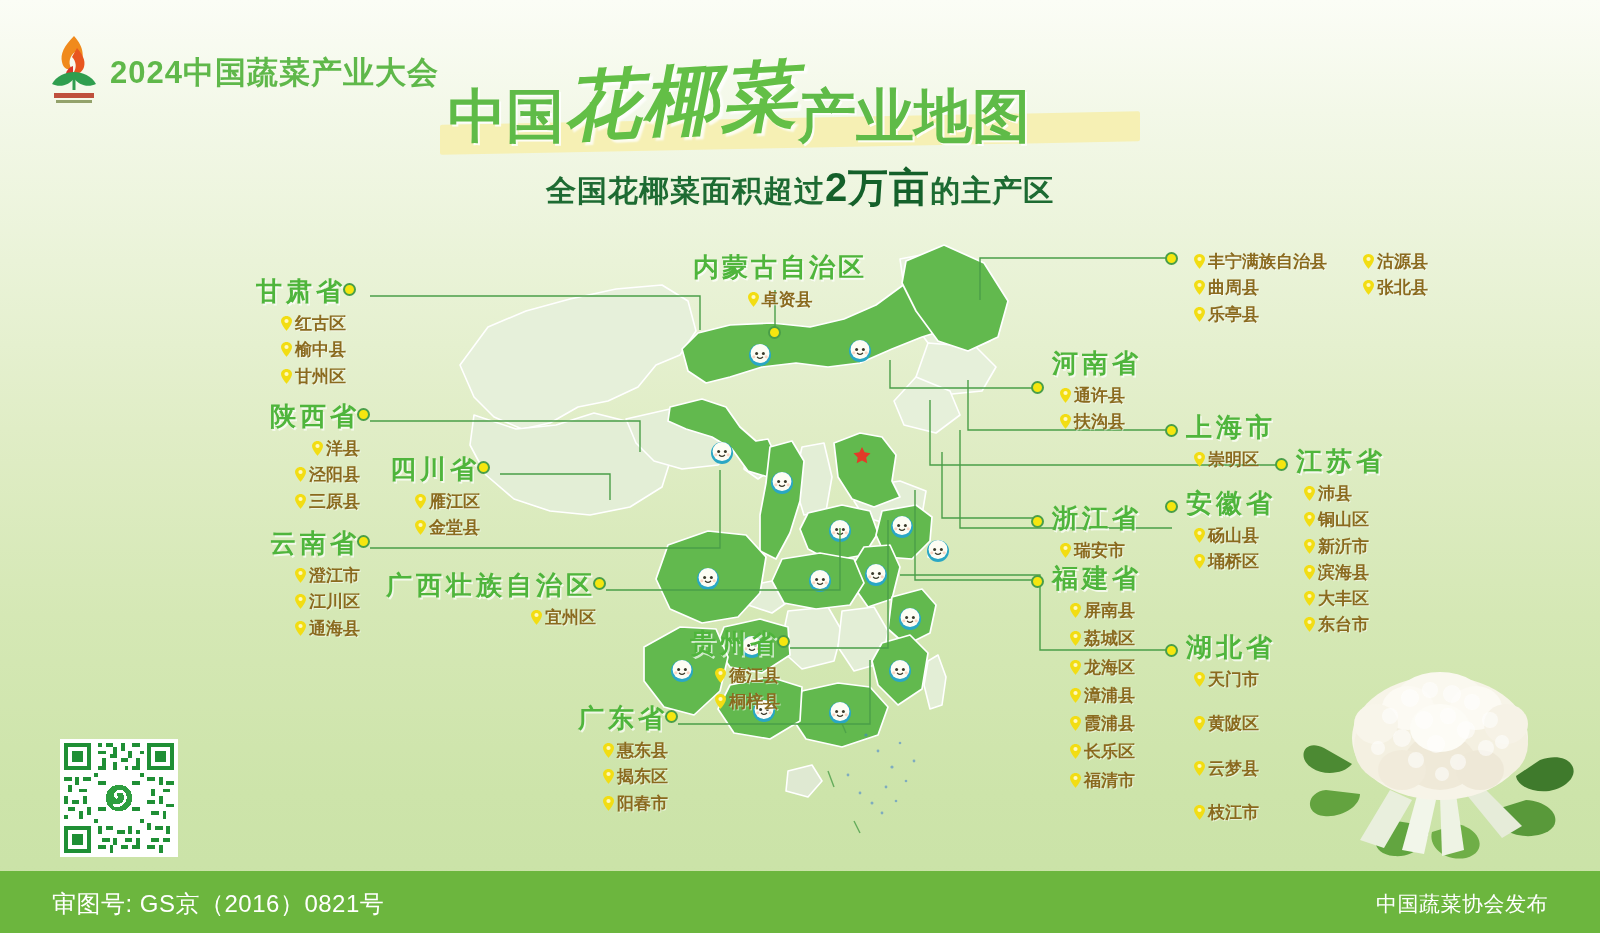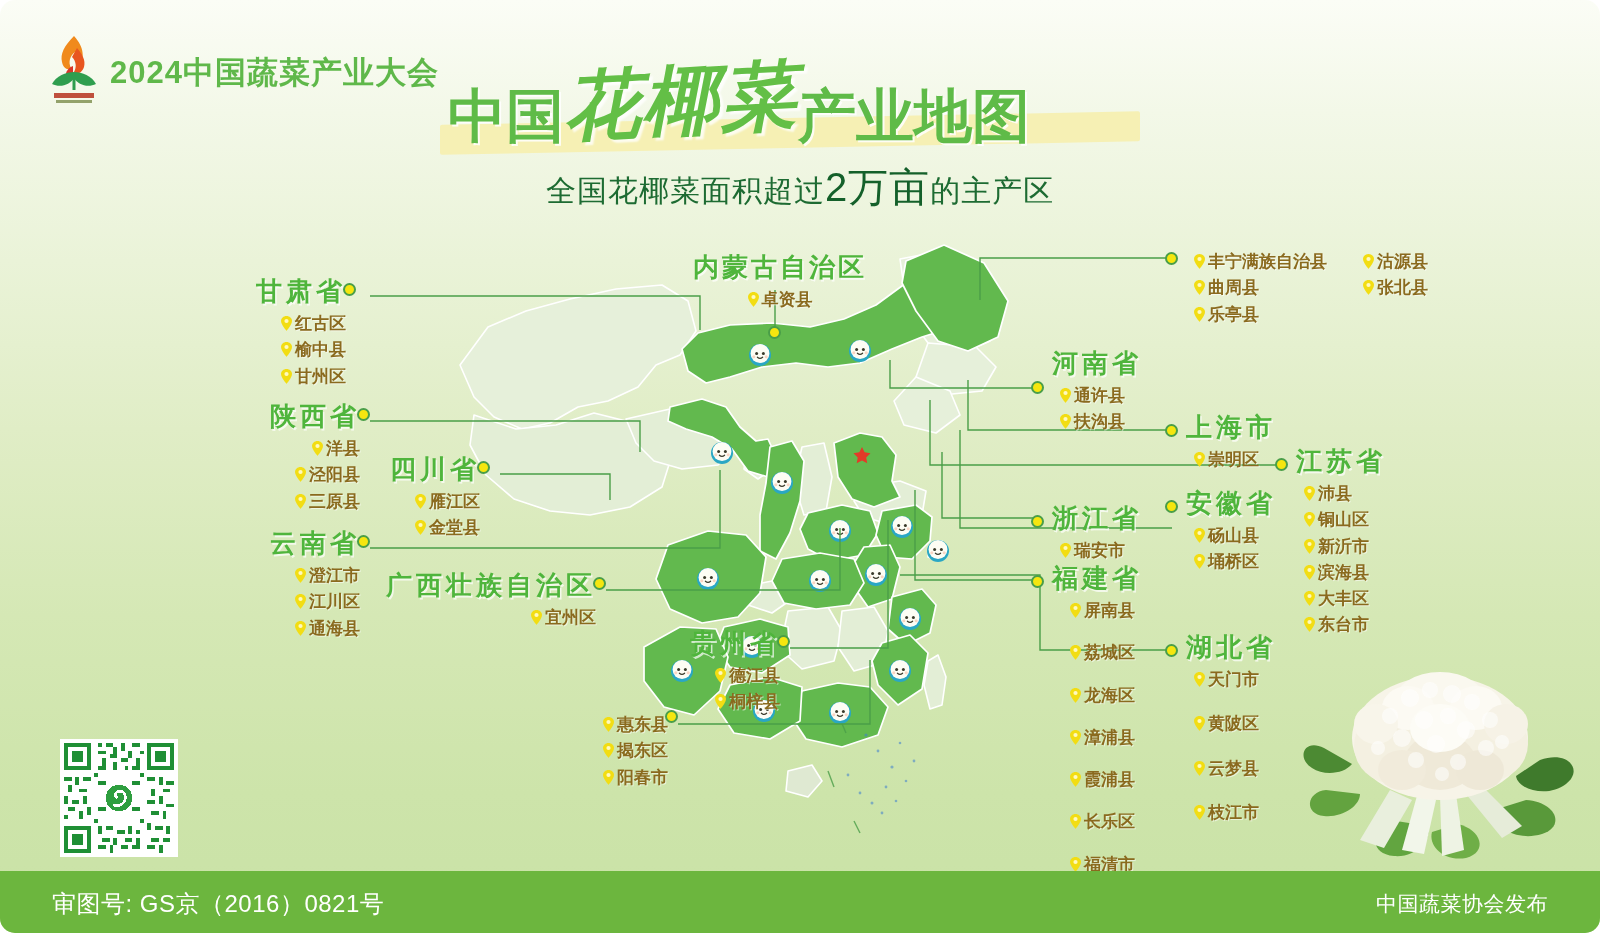--- a/index.html
+++ b/index.html
@@ -1,37 +1,37 @@
 <!DOCTYPE html>
 <html><head>
 <meta charset="utf-8">
 <style>
   html,body{margin:0;padding:0;}
   body{width:1600px;height:933px;overflow:hidden;
        font-family:"Liberation Sans","DejaVu Sans",sans-serif;}
   #stage{position:relative;width:1600px;height:933px;
          background:linear-gradient(to bottom,#fbfdf6 0%,#f3f8e8 12%,#eaf3d8 28%,#e0edc6 46%,#d5e8b5 66%,#cde4aa 85%,#c9e2a6 100%);
-         overflow:hidden;border-radius:15px;}
+         overflow:hidden;}
 
   
   #logo{position:absolute;left:44px;top:32px;width:60px;height:76px;}
   #confTitle{position:absolute;left:110px;top:52px;font-size:31px;font-weight:bold;
              color:#5fb84a;letter-spacing:1px;white-space:nowrap;}
 
   #titleHighlight{position:absolute;left:440px;top:118px;width:700px;height:30px;
                   background:#f6f0b4;transform:skewY(-1.1deg);border-radius:2px;}
   #mainTitle{position:absolute;left:448px;top:55px;width:720px;height:90px;
              display:flex;align-items:flex-end;}
   .tw{font-size:58px;font-weight:bold;color:#5fbb48;line-height:1;
       text-shadow:2px 2px 0 rgba(255,255,255,.85);font-stretch:condensed;}
   .tw.script{font-size:76px;font-family:"DejaVu Serif",serif;font-style:italic;
              color:#63bf46;transform:rotate(-3deg) translateY(-6px);
              text-shadow:3px 3px 2px rgba(255,255,255,.8);letter-spacing:2px;}
   #subTitle{position:absolute;left:0;top:160px;width:1600px;text-align:center;
-            font-size:30px;font-weight:normal;color:#1d6b32;letter-spacing:1px;}
+            font-size:30px;font-weight:bold;color:#1d6b32;letter-spacing:1px;}
   #subTitle .big{font-size:40px;color:#14602a;}
 
   
   #mapWrap{position:absolute;left:430px;top:215px;width:640px;height:620px;}
   #mapWrap svg{width:100%;height:100%;display:block;}
 
   
   #links{position:absolute;left:0;top:0;width:1600px;height:933px;pointer-events:none;}
 
   
@@ -407,20 +407,21 @@
               <path d="M5.5 0C2.5 0 0 2.3 0 5.1c0 3.6 5.5 9.9 5.5 9.9S11 8.7 11 5.1C11 2.3 8.5 0 5.5 0z" fill="#f2dd13"></path>
               <circle cx="5.5" cy="5" r="2.1" fill="#fff9bf"></circle>
             </svg>
           </span>
           <span>桐梓县</span>
         </div>
     </div>
   </div>
 
   <div class="grp left" style="left:438px;top:705px;width:230px;">
+    <div class="pname">广东省</div>
     <div class="node" style="left:227px;top:5px;"></div>
     <div class="clist">
       <div class="city">
           <span class="pin">
             <svg viewBox="0 0 11 15">
               <path d="M5.5 0C2.5 0 0 2.3 0 5.1c0 3.6 5.5 9.9 5.5 9.9S11 8.7 11 5.1C11 2.3 8.5 0 5.5 0z" fill="#f2dd13"></path>
               <circle cx="5.5" cy="5" r="2.1" fill="#fff9bf"></circle>
             </svg>
           </span>
           <span>惠东县</span>
@@ -652,21 +653,21 @@
             </svg>
           </span>
           <span>瑞安市</span>
         </div>
     </div>
   </div>
 
   <div class="grp right" style="left:1052px;top:565px;">
     <div class="pname">福建省</div>
     <div class="node" style="left:-21px;top:10px;"></div>
-    <div class="clist" style="margin-left:18px;gap:21px;">
+    <div class="clist" style="margin-left:18px;gap:7px;">
       <div class="city">
           <span class="pin">
             <svg viewBox="0 0 11 15">
               <path d="M5.5 0C2.5 0 0 2.3 0 5.1c0 3.6 5.5 9.9 5.5 9.9S11 8.7 11 5.1C11 2.3 8.5 0 5.5 0z" fill="#f2dd13"></path>
               <circle cx="5.5" cy="5" r="2.1" fill="#fff9bf"></circle>
             </svg>
           </span>
           <span>屏南县</span>
         </div>
       <div class="city">

